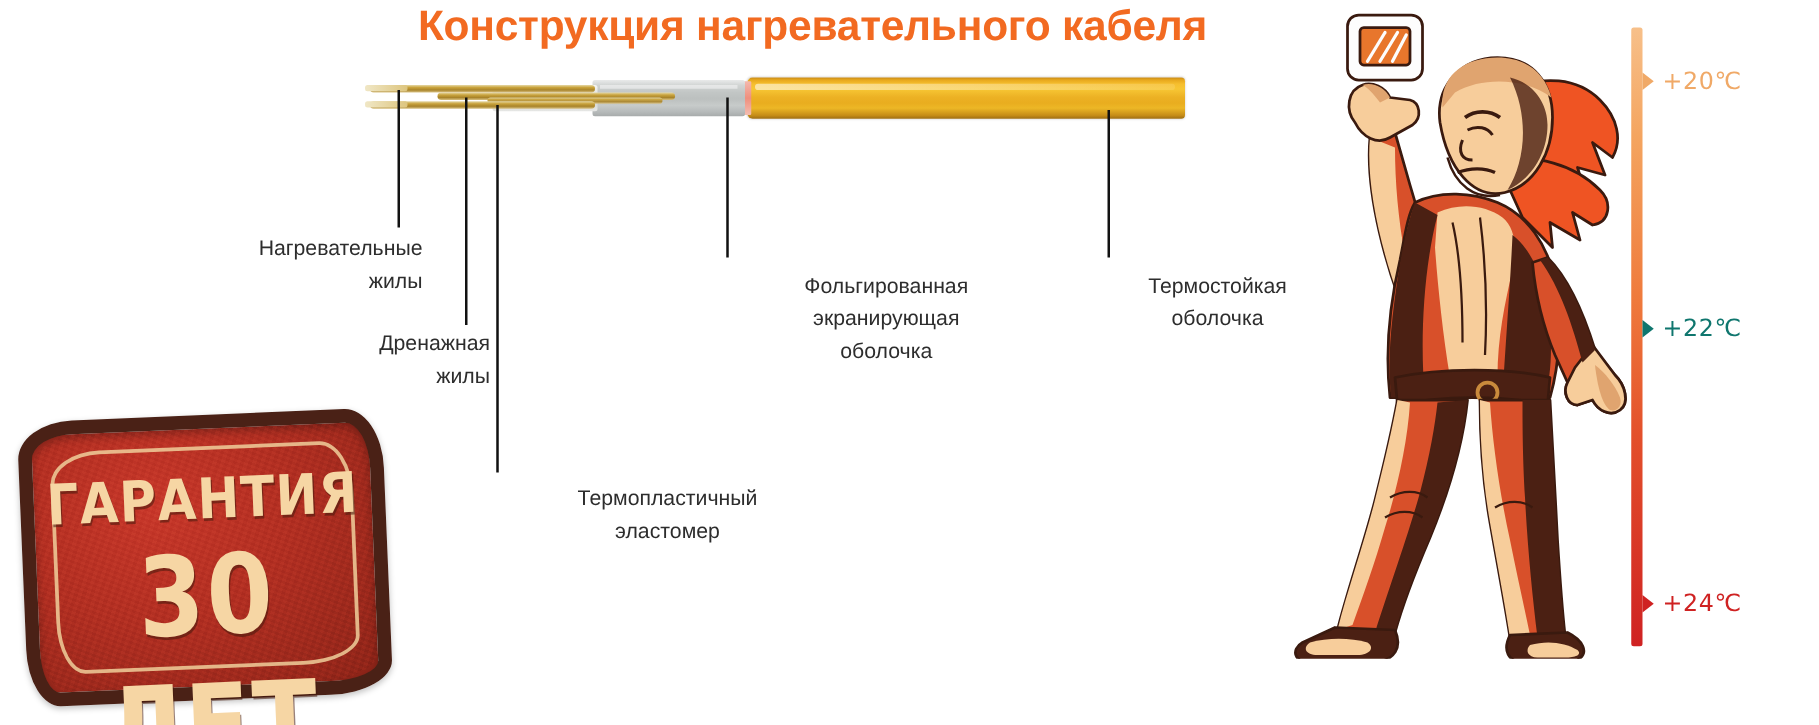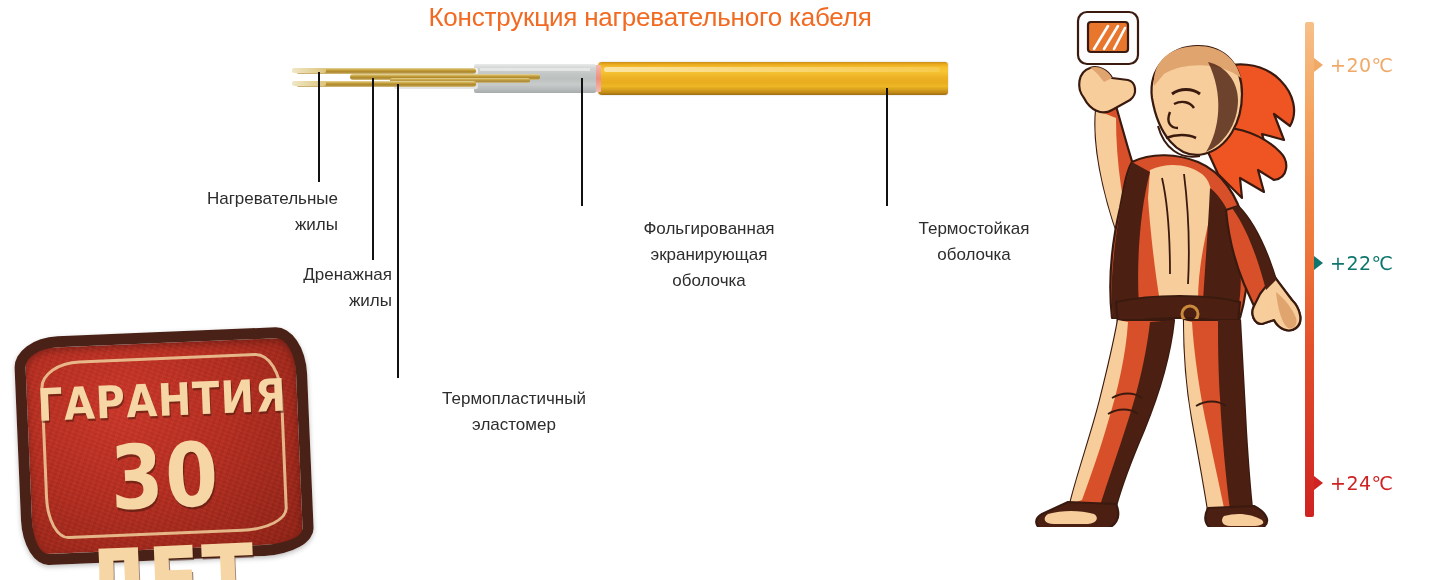--- a/index.html
+++ b/index.html
@@ -9,21 +9,21 @@
     font-family:"Liberation Sans","DejaVu Sans",sans-serif;
     overflow:hidden;
     position:relative;
   }
   .stage{position:absolute;inset:0;}
 
   
   .title{
     position:absolute;left:300px;top:2px;width:700px;
     text-align:center;
-    font-size:26px;font-weight:normal;
+    font-size:34px;font-weight:bold;
     color:#f26a21;
     letter-spacing:-0.2px;
     white-space:nowrap;
   }
 
   
   .cable{position:absolute;left:290px;top:55px;width:660px;height:48px;}
 
   
   .sheath{
@@ -175,21 +175,21 @@
   <div class="leader" style="left:397px;top:84px;height:294px;"></div>
   <div class="leader" style="left:581px;top:78px;height:128px;"></div>
   <div class="leader" style="left:886px;top:88px;height:118px;"></div>
 
   <div class="label right" style="left:120px;top:186px;width:218px;">Нагревательные
 жилы</div>
 
   <div class="label right" style="left:170px;top:262px;width:222px;">Дренажная
 жилы</div>
 
-  <div class="label left" style="left:389px;top:386px;width:250px;">Термопластичный
+  <div class="label left" style="left:409px;top:386px;width:250px;">Термопластичный
 эластомер</div>
 
   <div class="label left" style="left:584px;top:216px;width:250px;">Фольгированная
 экранирующая
 оболочка</div>
 
   <div class="label left" style="left:869px;top:216px;width:210px;">Термостойкая
 оболочка</div>
 
   <div class="badge">

